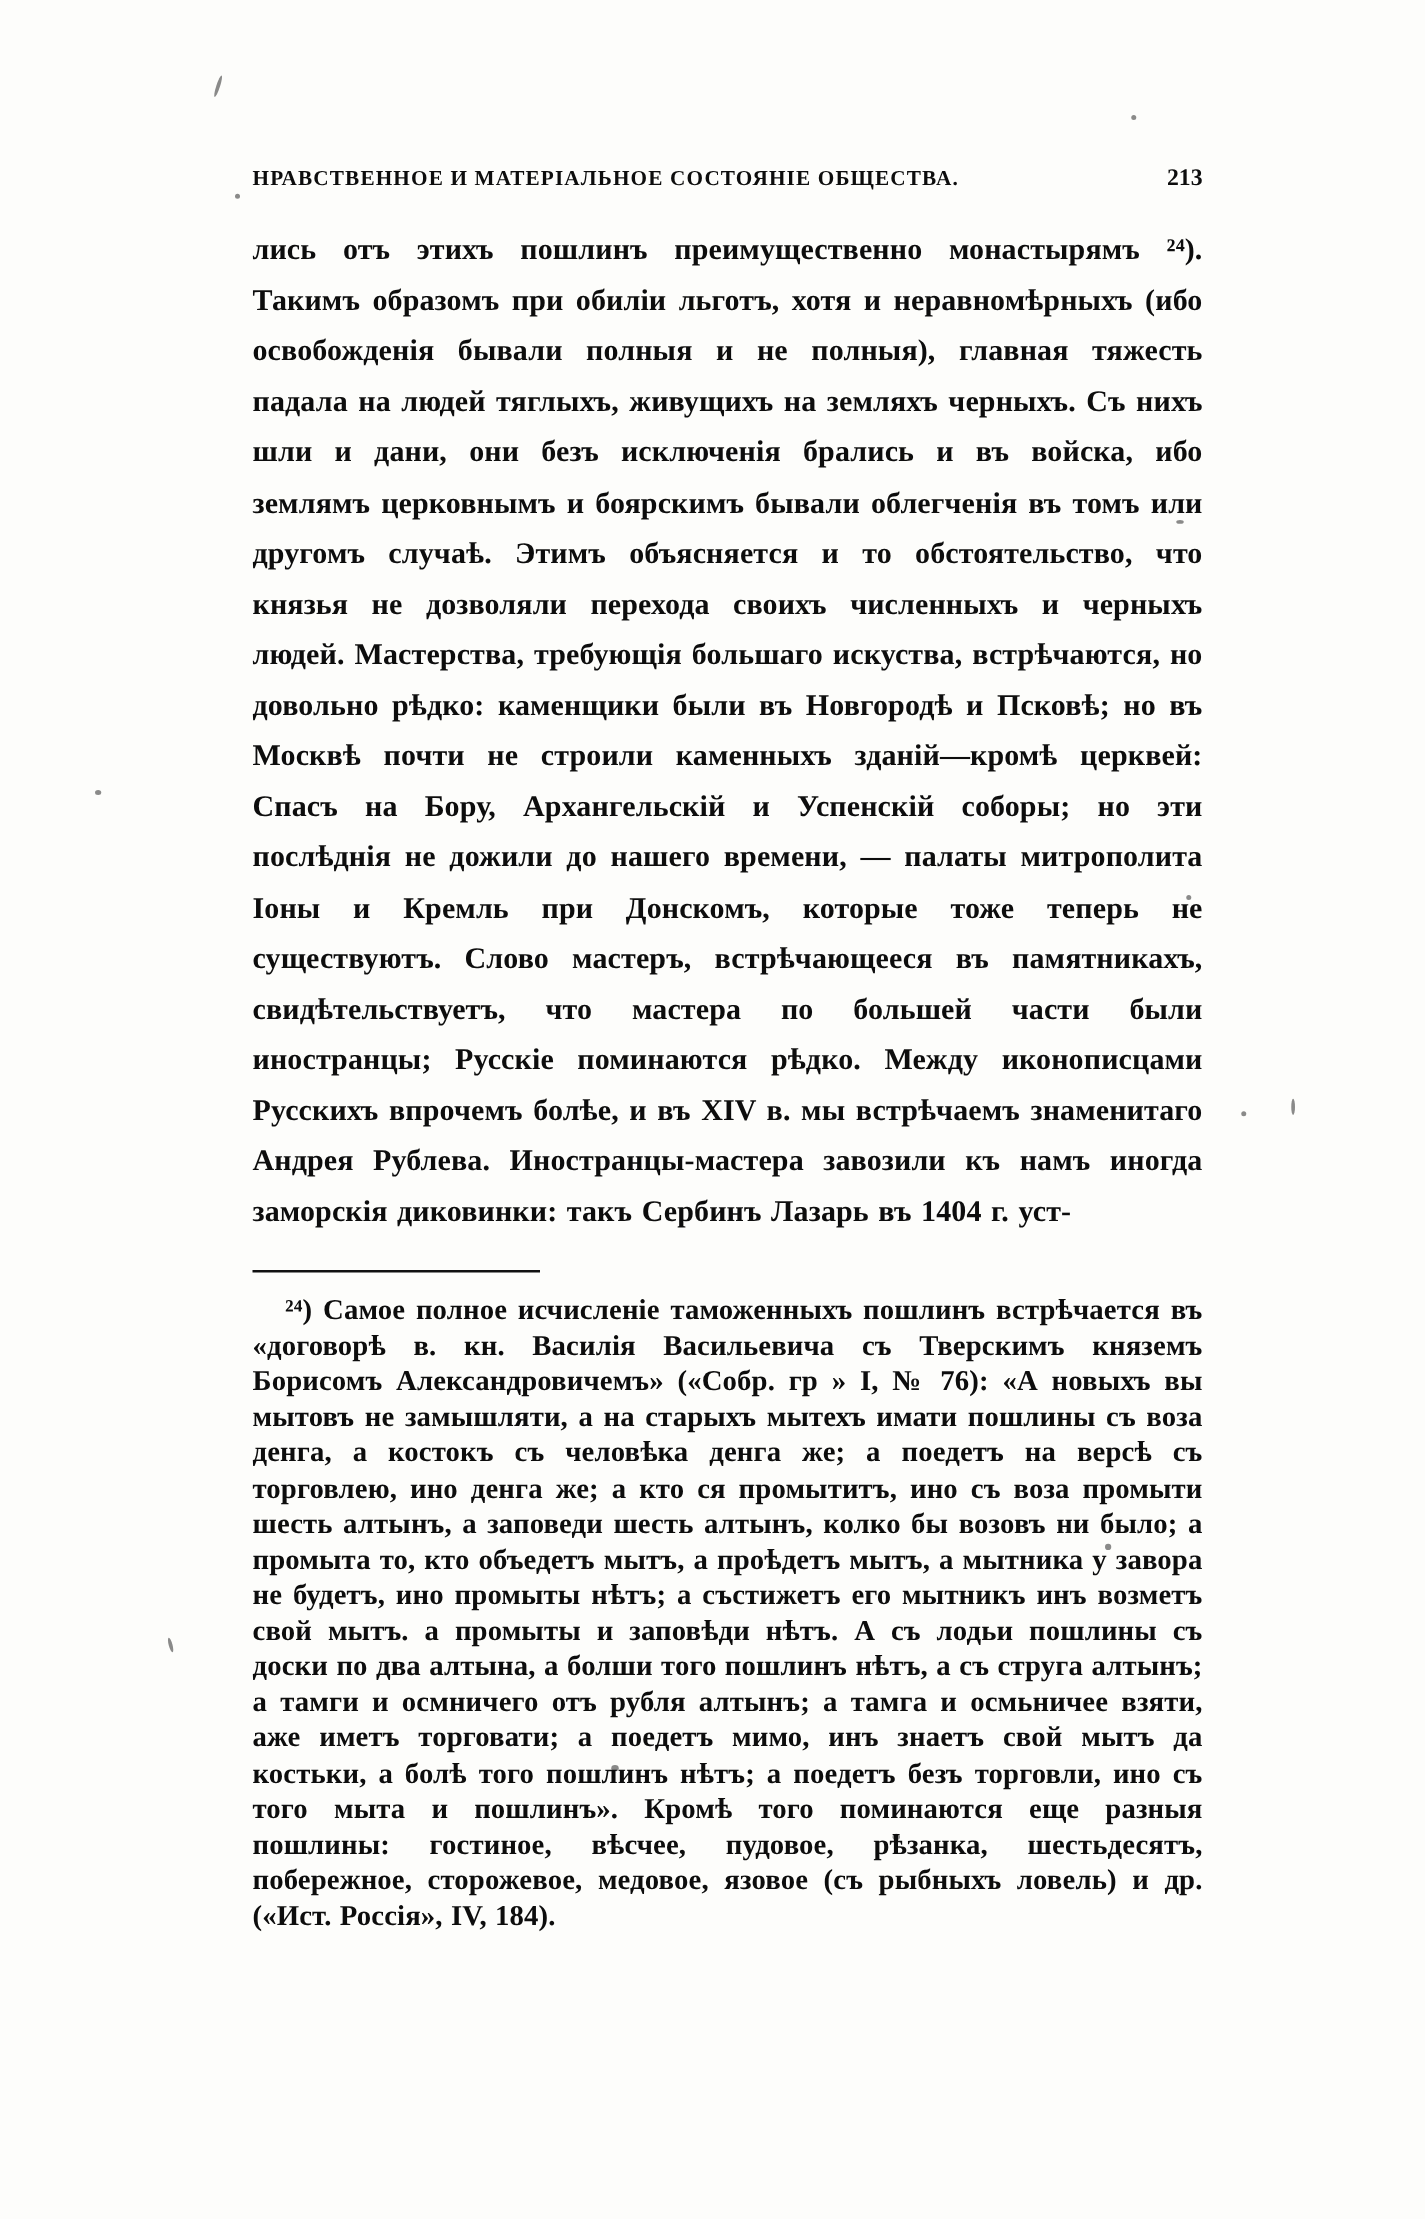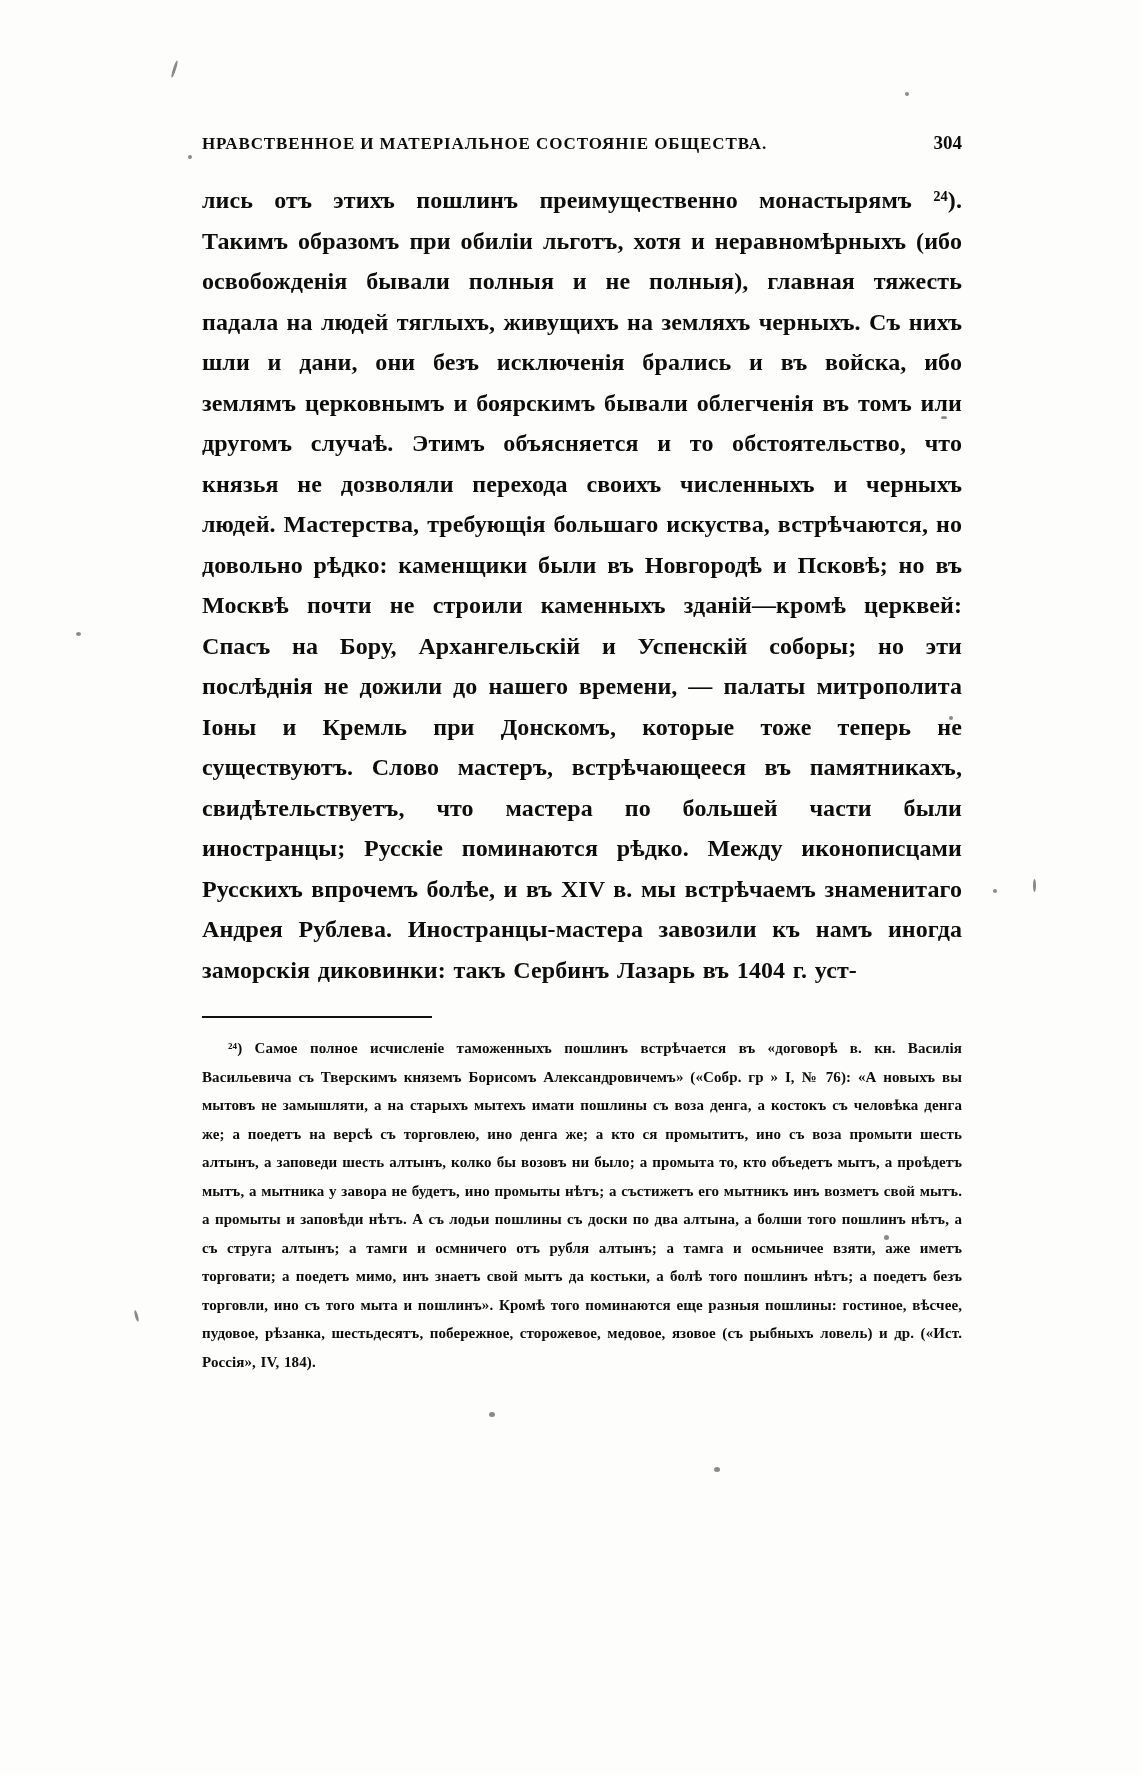--- a/index.html
+++ b/index.html
@@ -66,21 +66,21 @@
     word-spacing: 1.5px;
   }
   .fn-rule {
     margin-top: 26px;
     margin-bottom: 16px;
     width: 230px;
     height: 2px;
     background: #111;
   }
   .footnote {
-    font-size: 15px;
+    font-size: 23px;
     line-height: 28.5px;
     text-align: justify;
     font-weight: 700;
     letter-spacing: .1px;
     word-spacing: .8px;
   }
   .footnote .fn-indent {
     display: inline-block;
     width: 26px;
   }
@@ -100,21 +100,21 @@
   <span class="speck" style="left:993px; top:889px; width:4px; height:4px;"></span>
   <span class="speck" style="left:884px; top:1235px; width:5px; height:5px;"></span>
   <span class="speck" style="left:489px; top:1412px; width:6px; height:5px;"></span>
   <span class="speck" style="left:714px; top:1467px; width:6px; height:5px;"></span>
   <span class="speck" style="left:135px; top:1310px; width:3px; height:12px; transform:rotate(-15deg);"></span>
 
   <div class="content">
 
     <div class="running-head">
       <span class="title">НРАВСТВЕННОЕ И МАТЕРІАЛЬНОЕ  СОСТОЯНІЕ ОБЩЕСТВА.</span>
-      <span class="folio">304</span>
+      <span class="folio">213</span>
     </div>
 
     <div class="body-text">лись отъ этихъ пошлинъ преимущественно монастырямъ ²⁴). Такимъ образомъ при обиліи льготъ, хотя и неравномѣрныхъ (ибо освобожденія бывали полныя и не полныя), главная тяжесть падала на людей тяглыхъ, живущихъ на земляхъ черныхъ. Съ нихъ шли и дани, они безъ исключенія брались и въ войска, ибо землямъ церковнымъ и боярскимъ бывали облегченія въ томъ или другомъ случаѣ. Этимъ объясняется и то обстоятельство, что князья не дозволяли перехода своихъ численныхъ и черныхъ людей. Мастерства, требующія большаго искуства, встрѣчаются, но довольно рѣдко: каменщики были въ Новгородѣ и Псковѣ; но въ Москвѣ почти не строили каменныхъ зданій—кромѣ церквей: Спасъ на Бору, Архангельскій и Успенскій соборы; но эти послѣднія не дожили до нашего времени, — палаты митрополита Іоны и Кремль при Донскомъ, которые тоже теперь не существуютъ. Слово мастеръ, встрѣчающееся въ памятникахъ, свидѣтельствуетъ, что мастера по большей части были иностранцы; Русскіе поминаются рѣдко. Между иконописцами Русскихъ впрочемъ болѣе, и въ XIV в. мы встрѣчаемъ знаменитаго Андрея Рублева. Иностранцы-мастера завозили къ намъ иногда заморскія диковинки: такъ Сербинъ Лазарь въ 1404 г. уст-</div>
 
     <div class="fn-rule"></div>
 
     <div class="footnote"><span class="fn-indent"></span><span>²⁴)</span> <span>Самое полное исчисленіе таможенныхъ пошлинъ встрѣчается въ «договорѣ в. кн. Василія Васильевича съ Тверскимъ княземъ Борисомъ Александровичемъ» («Собр. гр » I, № 76): «А новыхъ вы мытовъ не замышляти, а на старыхъ мытехъ имати пошлины съ воза денга, а костокъ съ человѣка денга же; а поедетъ на версѣ съ торговлею, ино денга же; а кто ся промытитъ, ино съ воза промыти шесть алтынъ, а заповеди шесть алтынъ, колко бы возовъ ни было; а промыта то, кто объедетъ мытъ, а проѣдетъ мытъ, а мытника у завора не будетъ, ино промыты нѣтъ; а състижетъ его мытникъ инъ возметъ свой мытъ. а промыты и заповѣди нѣтъ. А съ лодьи пошлины съ доски по два алтына, а болши того пошлинъ нѣтъ, а съ струга алтынъ; а тамги и осмничего отъ рубля алтынъ; а тамга и осмьничее взяти, аже иметъ торговати; а поедетъ мимо, инъ знаетъ свой мытъ да костьки, а болѣ того пошлинъ нѣтъ; а поедетъ безъ торговли, ино съ того мыта и пошлинъ». Кромѣ того поминаются еще разныя пошлины: гостиное, вѣсчее, пудовое, рѣзанка, шестьдесятъ, побережное, сторожевое, медовое, язовое (съ рыбныхъ ловель) и др. («Ист. Россія», IV, 184).</span></div>
 
   </div>
 </div>

